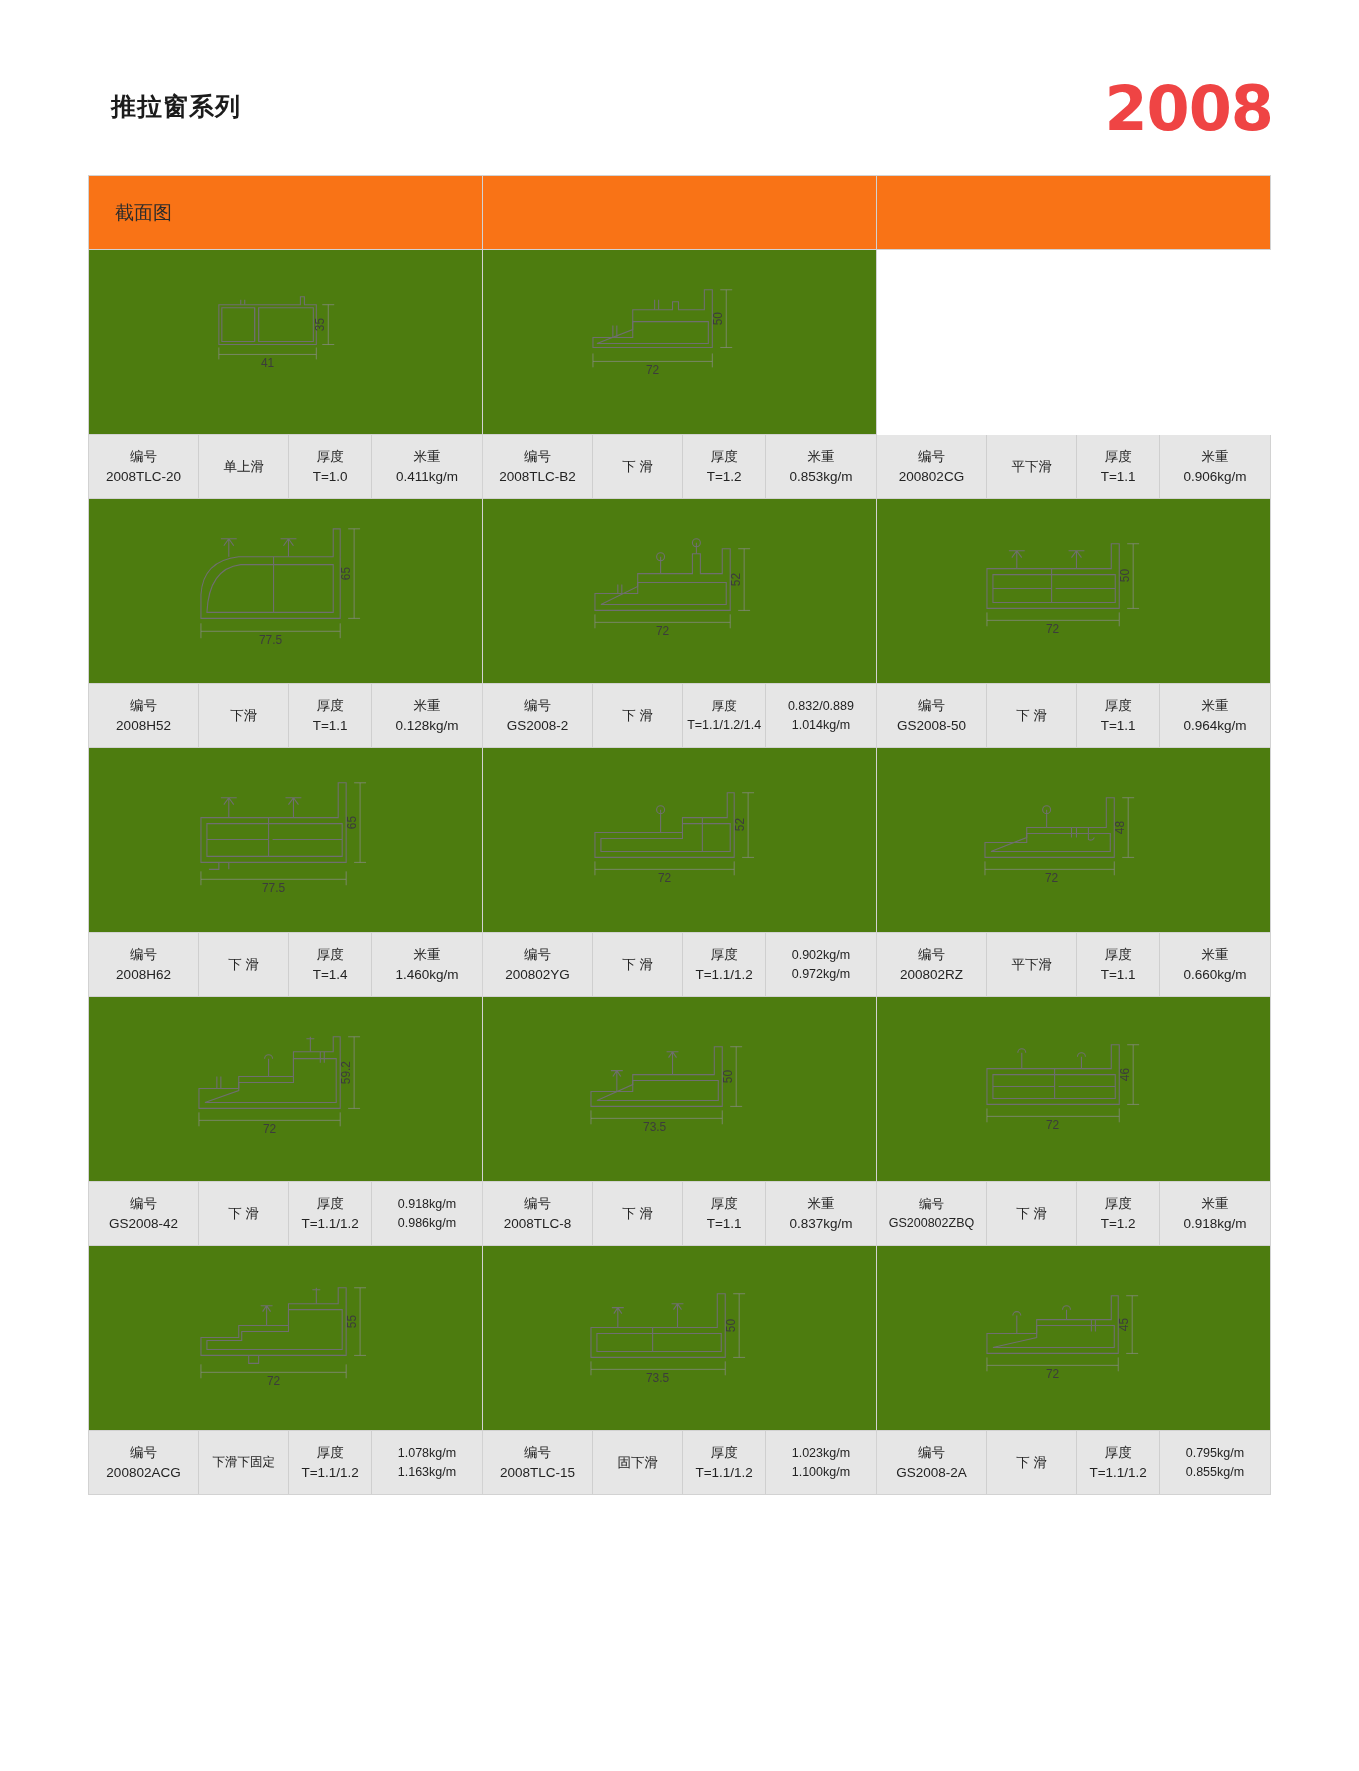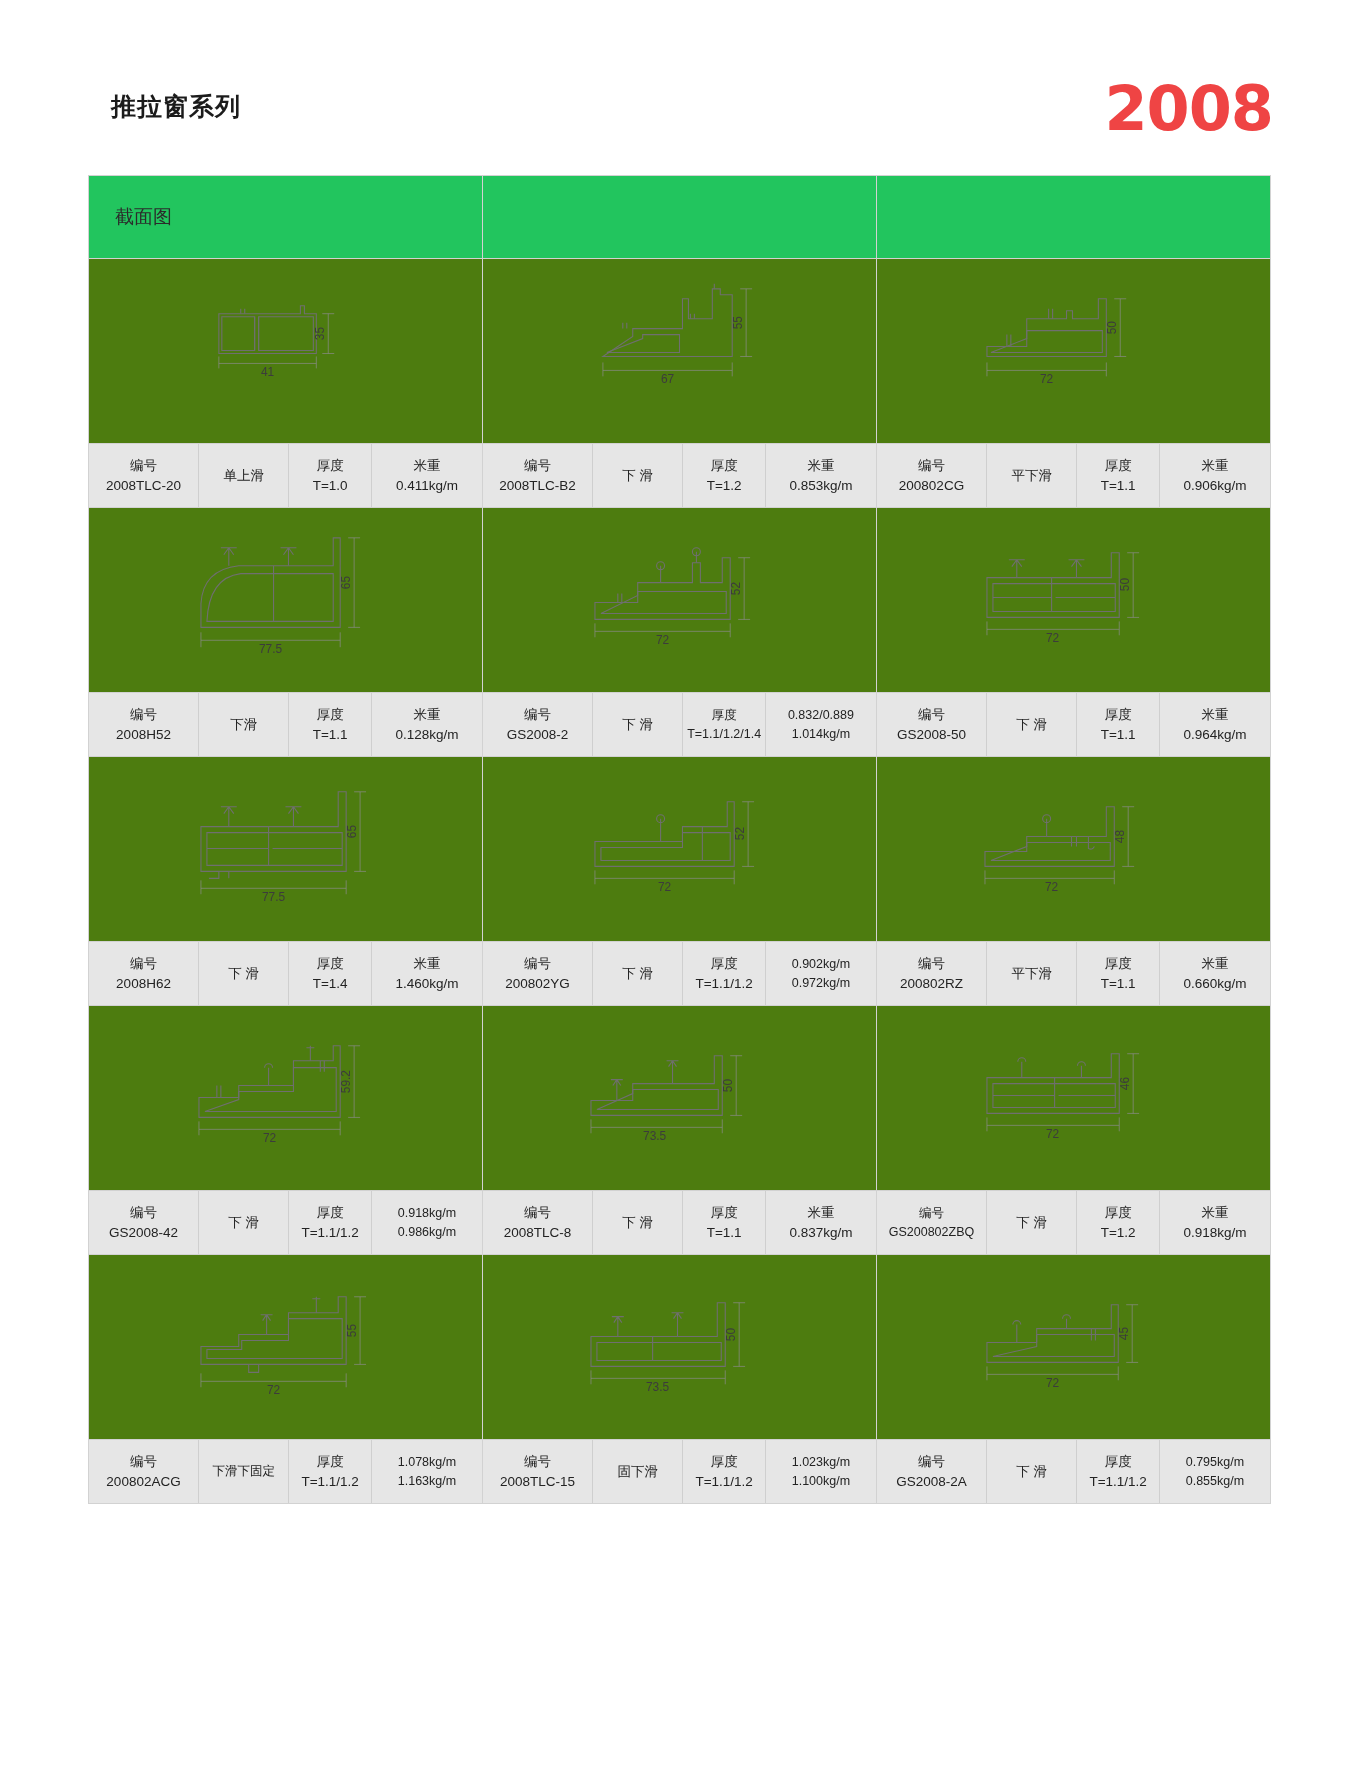--- a/index.html
+++ b/index.html
@@ -63,22 +63,22 @@
     width: 100%;
   }
   .band-cell {
     width: 33.3333%;
     box-sizing: border-box;
     border-right: 1px solid #d2d2d2;
     border-bottom: 1px solid #d2d2d2;
   }
   
   .head-band .band-cell {
-    height: 83px;
-    background: #22c55e;
+    height: 74px;
+    background: #f97316;
     position: relative;
     padding-left: 16px;
   }
   .head-label {
     position: absolute;
     left: 26px;
     top: 50%;
     transform: translateY(-50%);
     font-size: 19px;
     color: #2b2b2b;
@@ -182,41 +182,20 @@
             </g>
             <text class="dim-text" x="179" y="118" text-anchor="middle">41</text>
             <text class="dim-text" x="236" y="75" text-anchor="middle" transform="rotate(-90 236 75)">35</text>
           </svg>
         </div>
       </div>
       <div class="band-cell">
         <div class="draw-wrap">
           <svg viewBox="0 0 394 185">
             <g fill="none" stroke="#6f6f6f" stroke-width="1.1">
-              <path d="M120 98 L150 78 L150 70 L200 70 L200 40 L206 40 L206 60 L230 60 L230 30 L238 30 L238 36 L250 36 L250 98 Z"></path>
-              <path d="M124 94 L160 80 L160 76 L197 76 L197 94 Z"></path>
-              <path d="M140 70 L140 64 M144 70 L144 64"></path>
-              <path d="M208 60 L208 55 M212 60 L212 55"></path>
-              <path d="M232 30 L232 25"></path>
-            </g>
-            <g stroke="#8c8c8c" stroke-width="0.7" fill="none">
-              <path d="M120 112 L250 112"></path>
-              <path d="M120 104 L120 118 M250 104 L250 118"></path>
-              <path d="M264 30 L264 98"></path>
-              <path d="M258 30 L270 30 M258 98 L270 98"></path>
-            </g>
-            <text class="dim-text" x="185" y="125" text-anchor="middle">67</text>
-            <text class="dim-text" x="260" y="64" text-anchor="middle" transform="rotate(-90 260 64)">55</text>
-          </svg>
-        </div>
-      </div>
-      <div class="band-cell">
-        <div class="draw-wrap">
-          <svg viewBox="0 0 394 185">
-            <g fill="none" stroke="#6f6f6f" stroke-width="1.1">
               <path d="M110 98 L110 88 L150 88 L150 60 L190 60 L190 52 L196 52 L196 60 L222 60 L222 40 L230 40 L230 98 Z"></path>
               <path d="M114 94 L150 80 L150 72 L226 72 L226 94 Z"></path>
               <path d="M130 88 L130 76 M134 88 L134 76"></path>
               <path d="M172 60 L172 50 M176 60 L176 50"></path>
             </g>
             <g stroke="#8c8c8c" stroke-width="0.7" fill="none">
               <path d="M110 112 L230 112"></path>
               <path d="M110 104 L110 118 M230 104 L230 118"></path>
               <path d="M244 40 L244 98"></path>
               <path d="M238 40 L250 40 M238 98 L250 98"></path>

